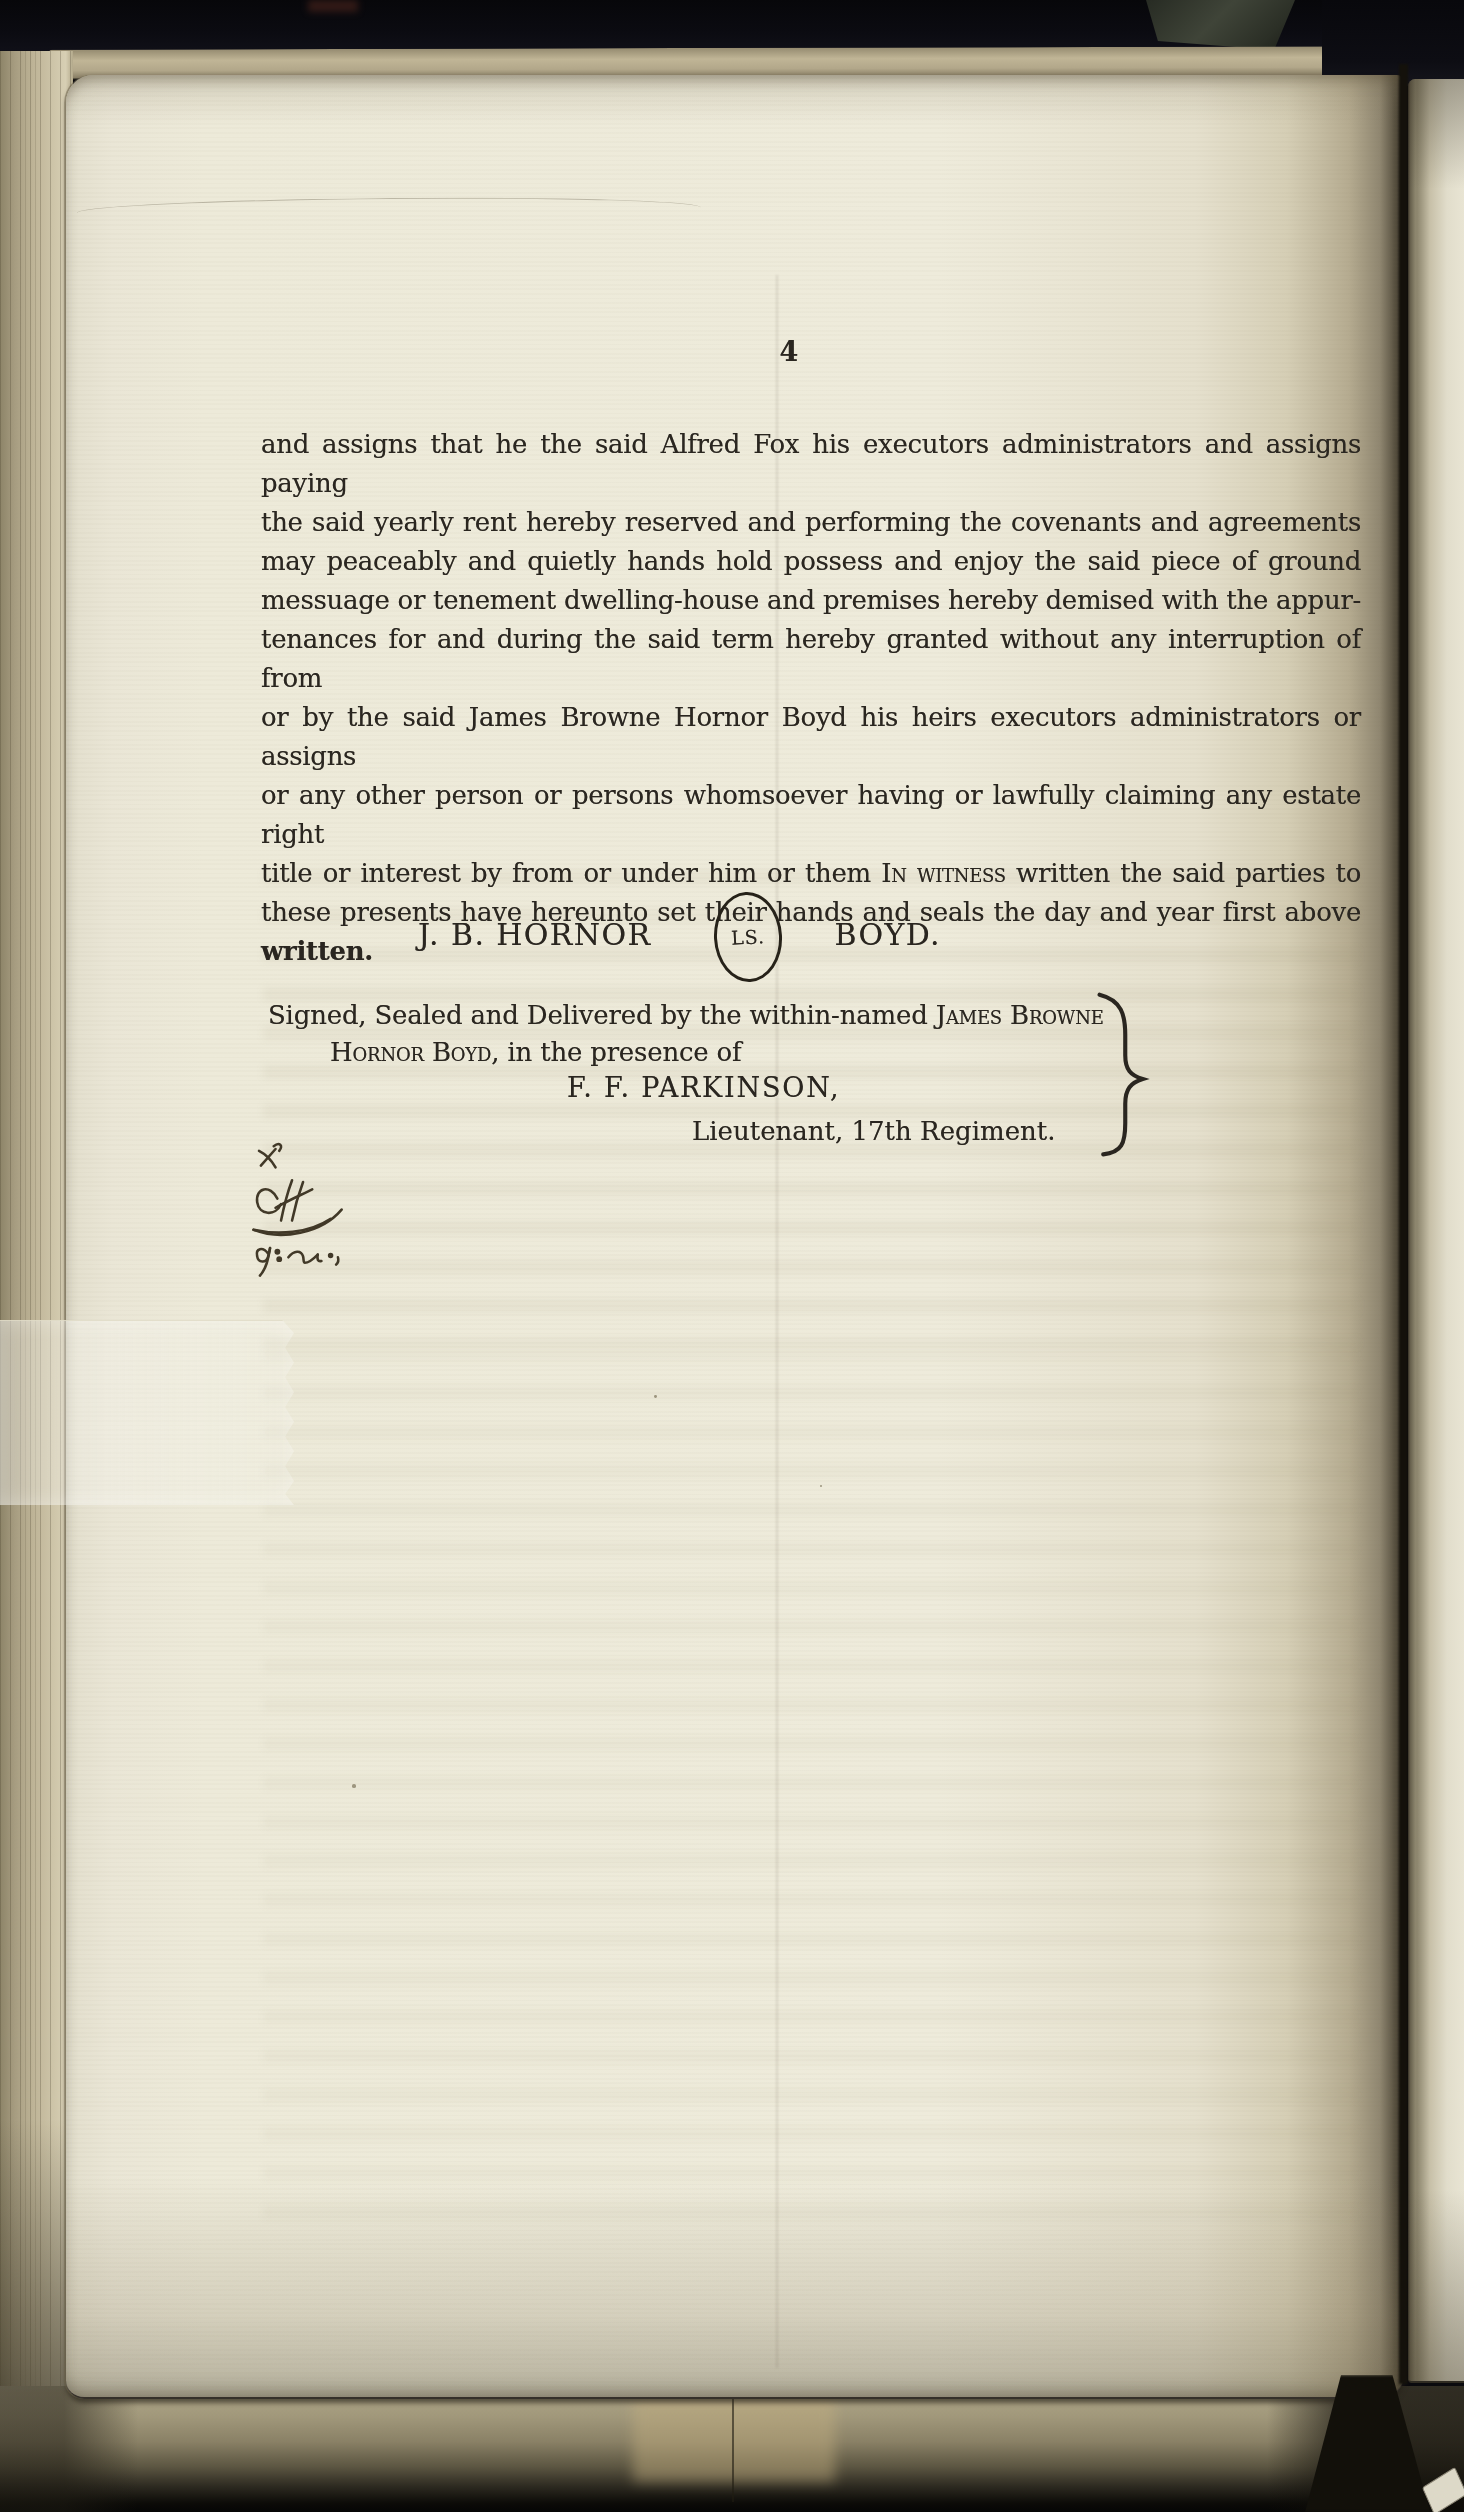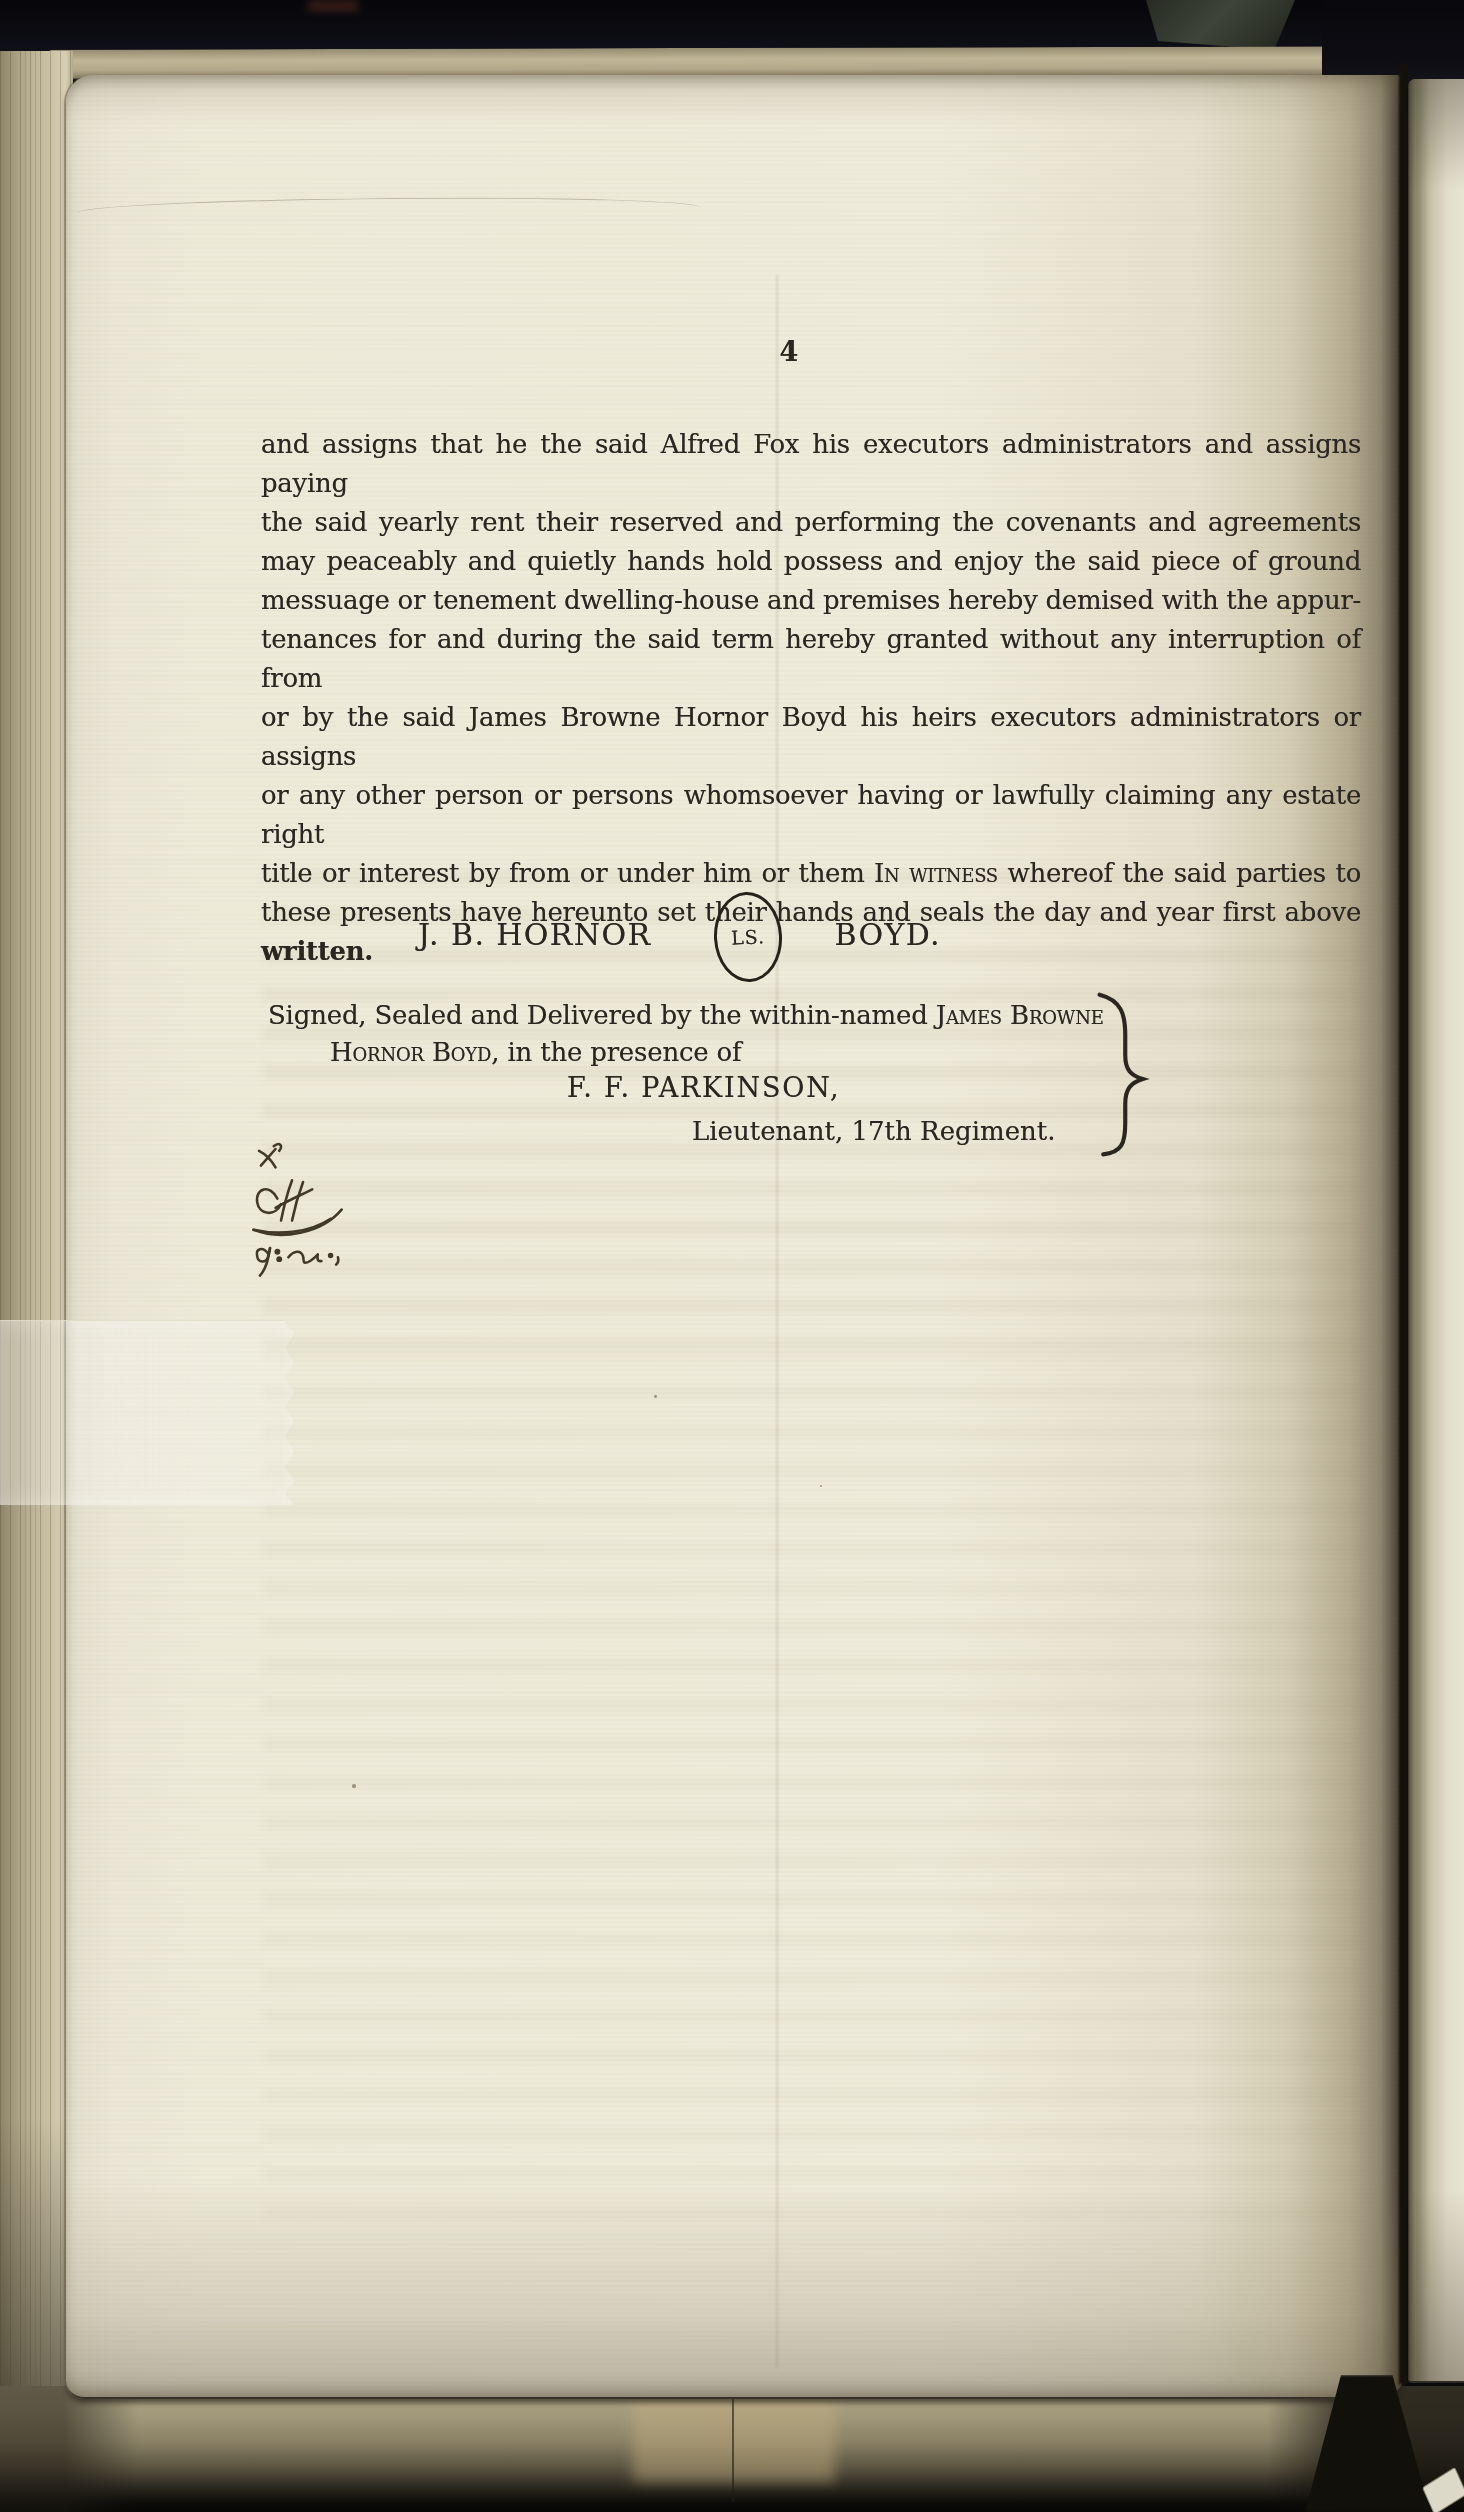--- a/index.html
+++ b/index.html
@@ -125,27 +125,27 @@
   <div class="abs crease-v"></div>
   <div class="abs tape"></div>
   <div class="abs speck speck-1"></div>
   <div class="abs speck speck-2"></div>
   <div class="abs speck speck-3"></div>
 
   <div class="abs ink page-number">4</div>
 
   <div class="abs ink body-block" id="body-block">
       <div class="doc-line"><span>and assigns that he the said Alfred Fox his executors administrators and assigns paying</span></div>
-      <div class="doc-line"><span>the said yearly rent their reserved and performing the covenants and agreements</span></div>
+      <div class="doc-line"><span>the said yearly rent hereby reserved and performing the covenants and agreements</span></div>
       <div class="doc-line"><span>may peaceably and quietly hands hold possess and enjoy the said piece of ground</span></div>
       <div class="doc-line"><span>messuage or tenement dwelling-house and premises hereby demised with the appur-</span></div>
       <div class="doc-line"><span>tenances for and during the said term hereby granted without any interruption of from</span></div>
       <div class="doc-line"><span>or by the said James Browne Hornor Boyd his heirs executors administrators or assigns</span></div>
       <div class="doc-line"><span>or any other person or persons whomsoever having or lawfully claiming any estate right</span></div>
-      <div class="doc-line"><span>title or interest by from or under him or them </span><span class="sc">In witness</span><span> whereof the said parties to</span></div>
+      <div class="doc-line"><span>title or interest by from or under him or them </span><span class="sc">In witness</span><span> written the said parties to</span></div>
       <div class="doc-line"><span>these presents have hereunto set their hands and seals the day and year first above</span></div>
       <div class="doc-line line-end"><span>written.</span></div>
     </div>
 
   <div class="abs sig-row">
     <span class="ink sig-name">J. B. HORNOR</span>
     <span class="seal" style="border-color:#262219;">
       <span class="ink seal-text">LS.</span>
     </span>
     <span class="ink sig-name">BOYD.</span>

